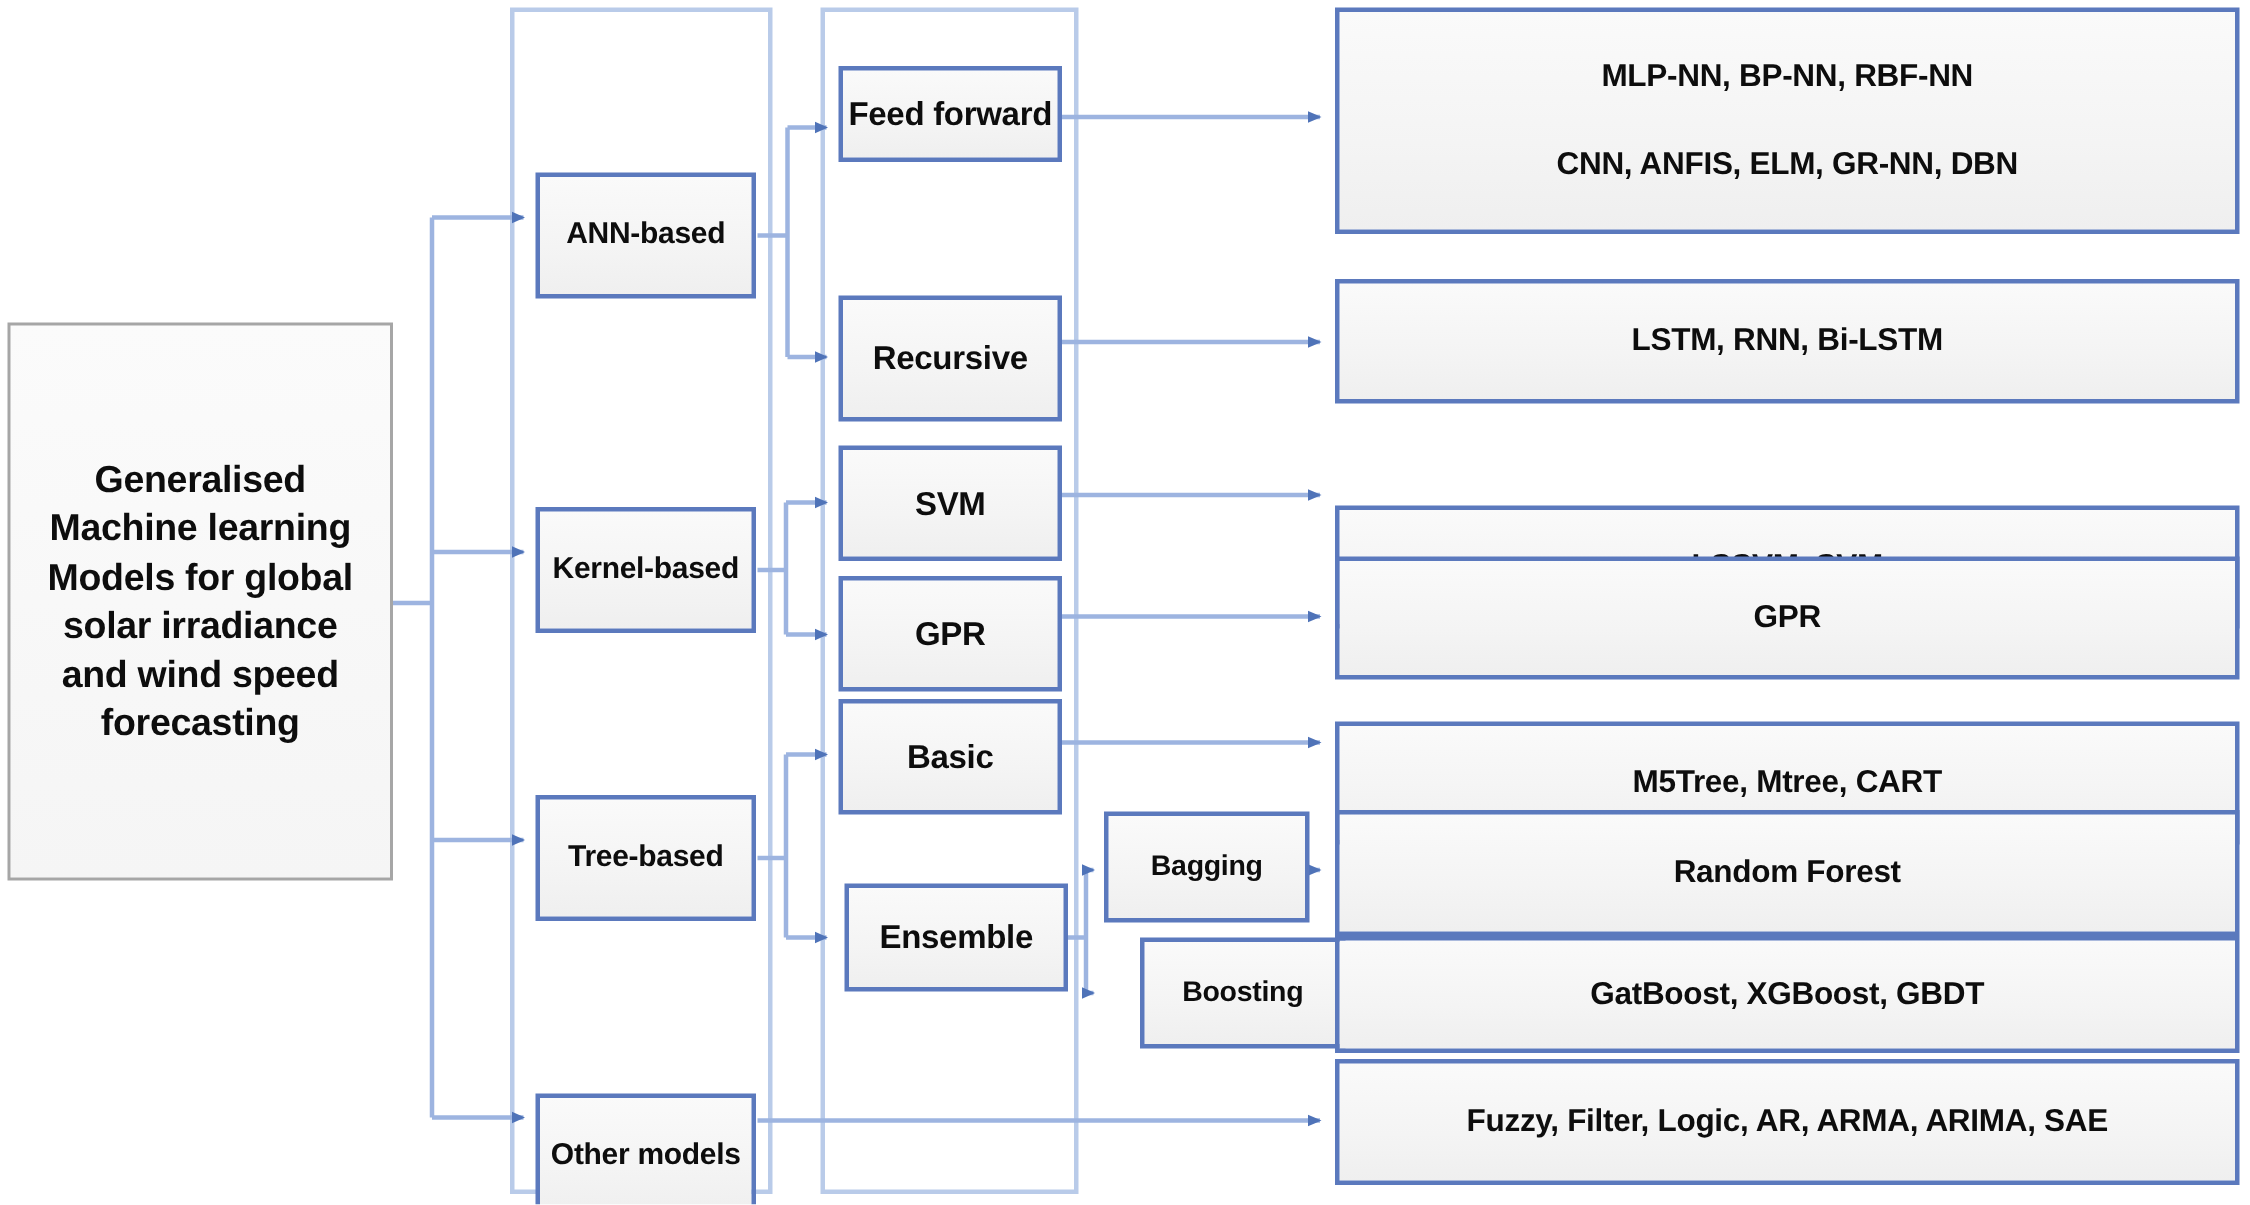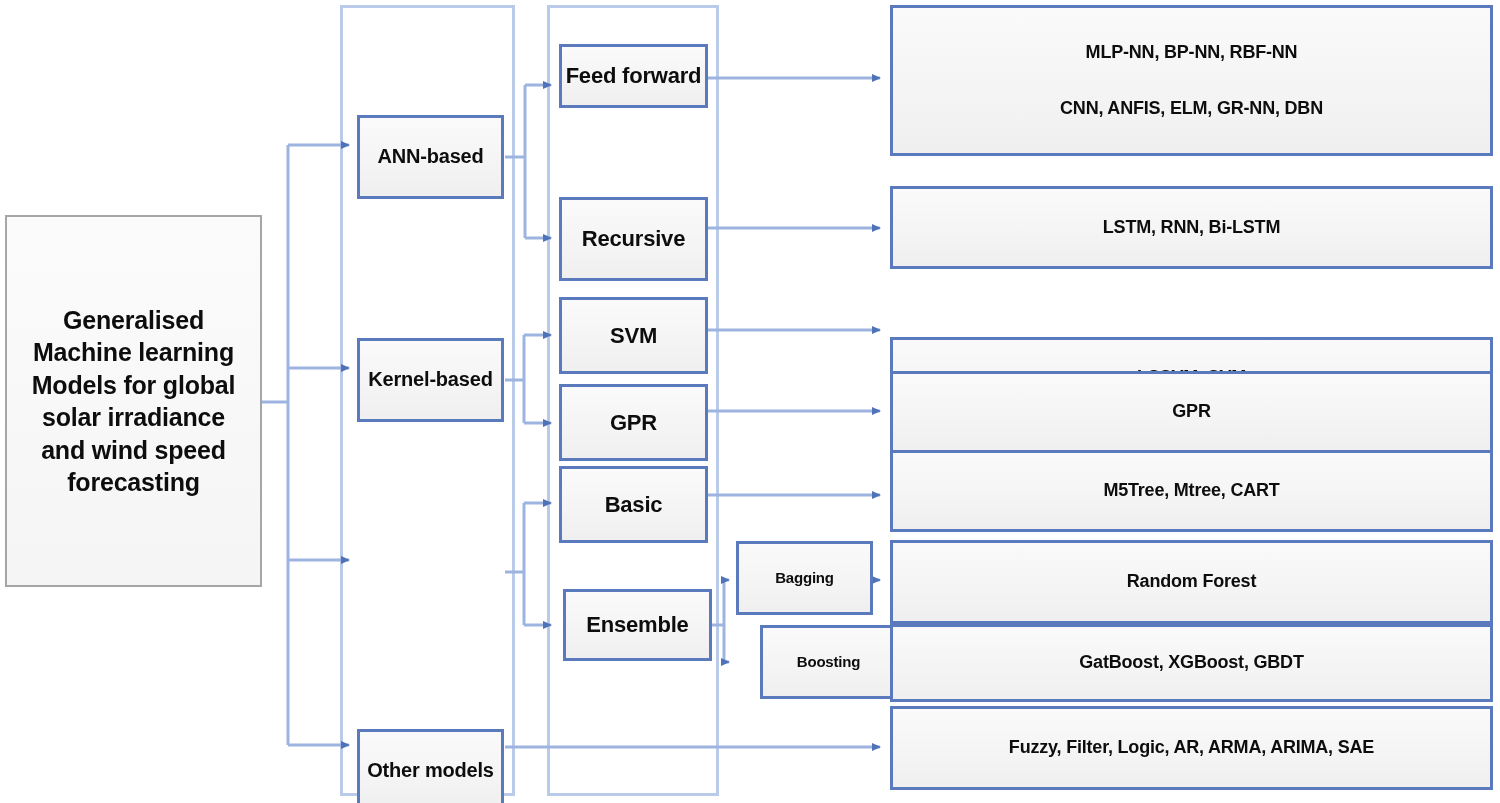--- a/index.html
+++ b/index.html
@@ -37,23 +37,23 @@
   }
   .node.root {
     border: 2px solid #a6a6a6;
     background: linear-gradient(180deg,#fbfbfb 0%,#f5f5f5 100%);
     font-size: 25px;
     line-height: 1.3;
     padding: 4px 24px;
   }
   .node.lvl2 { font-size: 20px; }
   .node.lvl3 { font-size: 22px; }
-  .node.lvl4 { font-size: 15px; }
+  .node.lvl4 { font-size: 19px; }
   .node.leaf {
-    font-size: 18px;
+    font-size: 21px;
     border-width: 3px;
   }
   .node.leaf .leaf-lines {
     display: flex;
     flex-direction: column;
     justify-content: center;
     gap: 34px;
   }
   .container-box {
     position: absolute;
@@ -121,20 +121,23 @@
   <div class="node root" style="left:5px; top:215px; width:257px; height:372px;">
     <span>Generalised Machine learning Models for global solar irradiance and wind speed forecasting</span>
   </div>
 
   <div class="node lvl2" style="left:357px; top:115px; width:147px; height:84px;">
     <span>ANN-based</span>
   </div>
   <div class="node lvl2" style="left:357px; top:338px; width:147px; height:84px;">
     <span>Kernel-based</span>
   </div>
+  <div class="node lvl2" style="left:357px; top:530px; width:147px; height:84px;">
+    <span>Tree-based</span>
+  </div>
   <div class="node lvl2" style="left:357px; top:729px; width:147px; height:84px;">
     <span>Other models</span>
   </div>
 
   <div class="node lvl3" style="left:559px; top:44px; width:149px; height:64px;">
     <span>Feed forward</span>
   </div>
   <div class="node lvl3" style="left:559px; top:197px; width:149px; height:84px;">
     <span>Recursive</span>
   </div>
@@ -170,21 +173,21 @@
   </div>
 
   <div class="node leaf" style="left:890px; top:289px; width:603px; height:82px;margin-top:48px;">
     <span>LSSVM, SVM</span>
   </div>
 
   <div class="node leaf" style="left:890px; top:371px; width:603px; height:82px;">
     <span>GPR</span>
   </div>
 
-  <div class="node leaf" style="left:890px; top:450px; width:603px; height:82px;">
+  <div class="node leaf" style="left:890px; top:481px; width:603px; height:82px;">
     <span>M5Tree, Mtree, CART</span>
   </div>
 
   <div class="node leaf" style="left:890px; top:540px; width:603px; height:84px;">
     <span>Random Forest</span>
   </div>
 
   <div class="node leaf" style="left:890px; top:624px; width:603px; height:78px;">
     <span>GatBoost, XGBoost, GBDT</span>
   </div>

